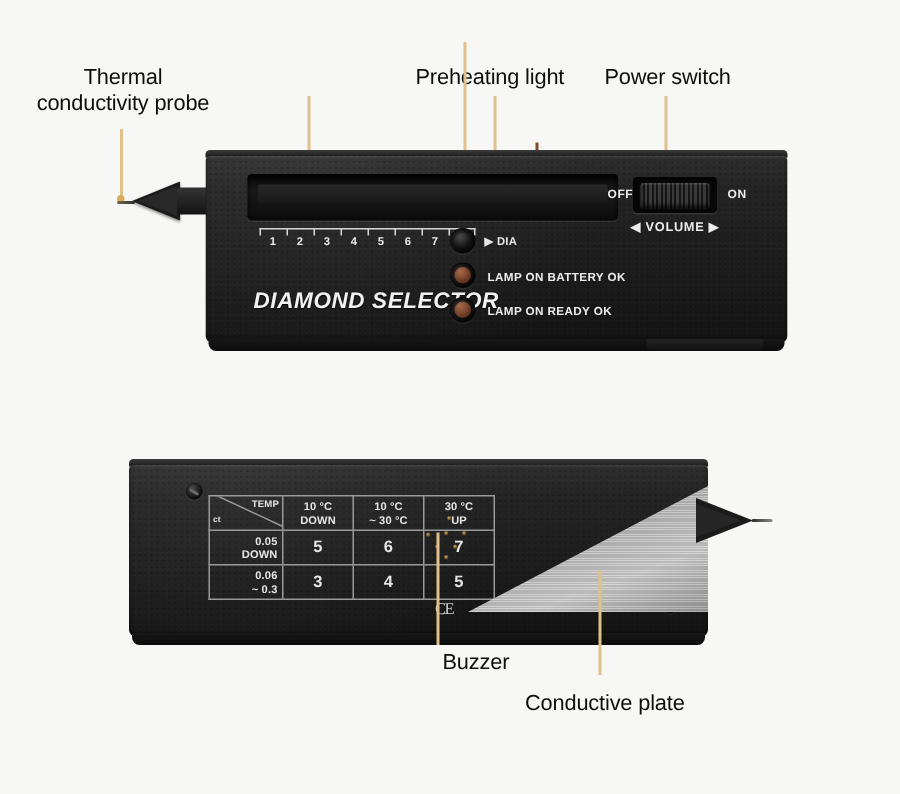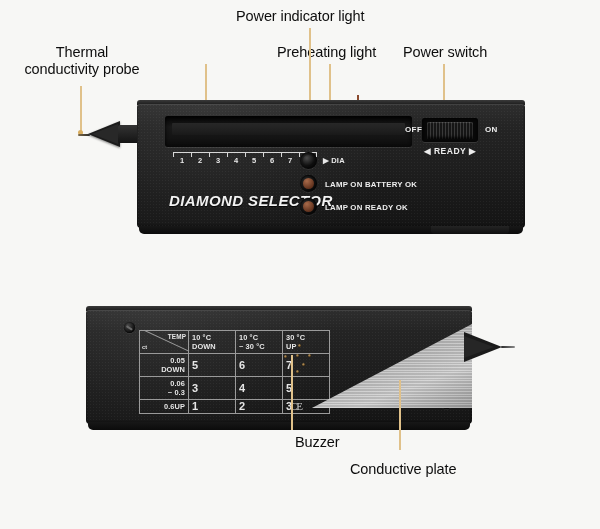--- a/index.html
+++ b/index.html
@@ -256,20 +256,21 @@
     position: absolute; left: 53px; top: 20px;
     border-collapse: collapse;
     color: #e6e6e6;
     font-size: 7.4px;
     font-family: "Liberation Sans", sans-serif;
     line-height: 9px;
   }
   .temp-table td {
     border: 1px solid #9a9a9a;
     padding: 2px 3px;
+    text-align: center;
     vertical-align: middle;
     font-weight: bold;
     letter-spacing: .1px;
   }
   .temp-table td.rowhead { text-align: right; width: 42px; }
   .temp-table td.val { font-size: 11px; width: 40px; }
   .corner {
     position: relative; width: 42px; height: 20px; padding: 0 !important;
     overflow: hidden;
   }
@@ -340,21 +341,20 @@
 <body>
 
 <div id="stage">
 
   <div class="label two" style="left:12px; top:44px;">
     <span>Thermal</span><br>
     <span>conductivity probe</span>
   </div>
 
 
-  <div class="label" style="left:236px; top:8px;">Power indicator light</div>
 
   <div class="label" style="left:277px; top:44px;">Preheating light</div>
 
 
   <div class="label" style="left:403px; top:44px;">Power switch</div>
 
   <div class="leader" style="left:80px; top:86px; height:46px;"></div>
   <div class="dot" style="left:77.5px; top:130px;"></div>
 
   <div class="leader" style="left:205px; top:64px; height:51px;"></div>
@@ -424,21 +424,21 @@
       <div class="bulb"></div>
     </div>
     <div class="led-text" style="left:188px; top:76px;">LAMP ON BATTERY OK</div>
     <div class="led-text" style="left:188px; top:99px;">LAMP ON READY OK</div>
 
     <div class="sw-label" style="left:268px; top:21px;">OFF</div>
     <div class="switch-frame">
       <div class="switch-knob"></div>
     </div>
     <div class="sw-label" style="left:348px; top:21px;">ON</div>
-    <div class="volume">◀ READY ▶</div>
+    <div class="volume">◀ VOLUME ▶</div>
   </div>
 
   <div id="device-bottom">
     <div class="top-bevel"></div>
     <div class="body-face"></div>
     <div class="texture"></div>
     <div class="bottom-edge"></div>
 
     <div class="screw" style="left:38px; top:12px;"></div>
     <div class="screw" style="left:355px; top:88px;"></div>
@@ -475,28 +475,20 @@
       </tr>
       <tr>
         <td class="rowhead">
           <span>0.06</span><br>
           <span>~ 0.3</span>
         </td>
         <td class="val">3</td>
         <td class="val">4</td>
         <td class="val">5</td>
       </tr>
-      <tr>
-        <td class="rowhead">
-          <span>0.6UP</span>
-        </td>
-        <td class="val">1</td>
-        <td class="val">2</td>
-        <td class="val">3</td>
-      </tr>
     </tbody>
       </table>
 
     <div class="ce-mark">CE</div>
 
     <div class="buzzer">
       <div class="hole" style="left:16px; top:0px;"></div>
       <div class="hole" style="left:2px; top:11px;"></div>
       <div class="hole" style="left:14px; top:10px;"></div>
       <div class="hole" style="left:26px; top:10px;"></div>

